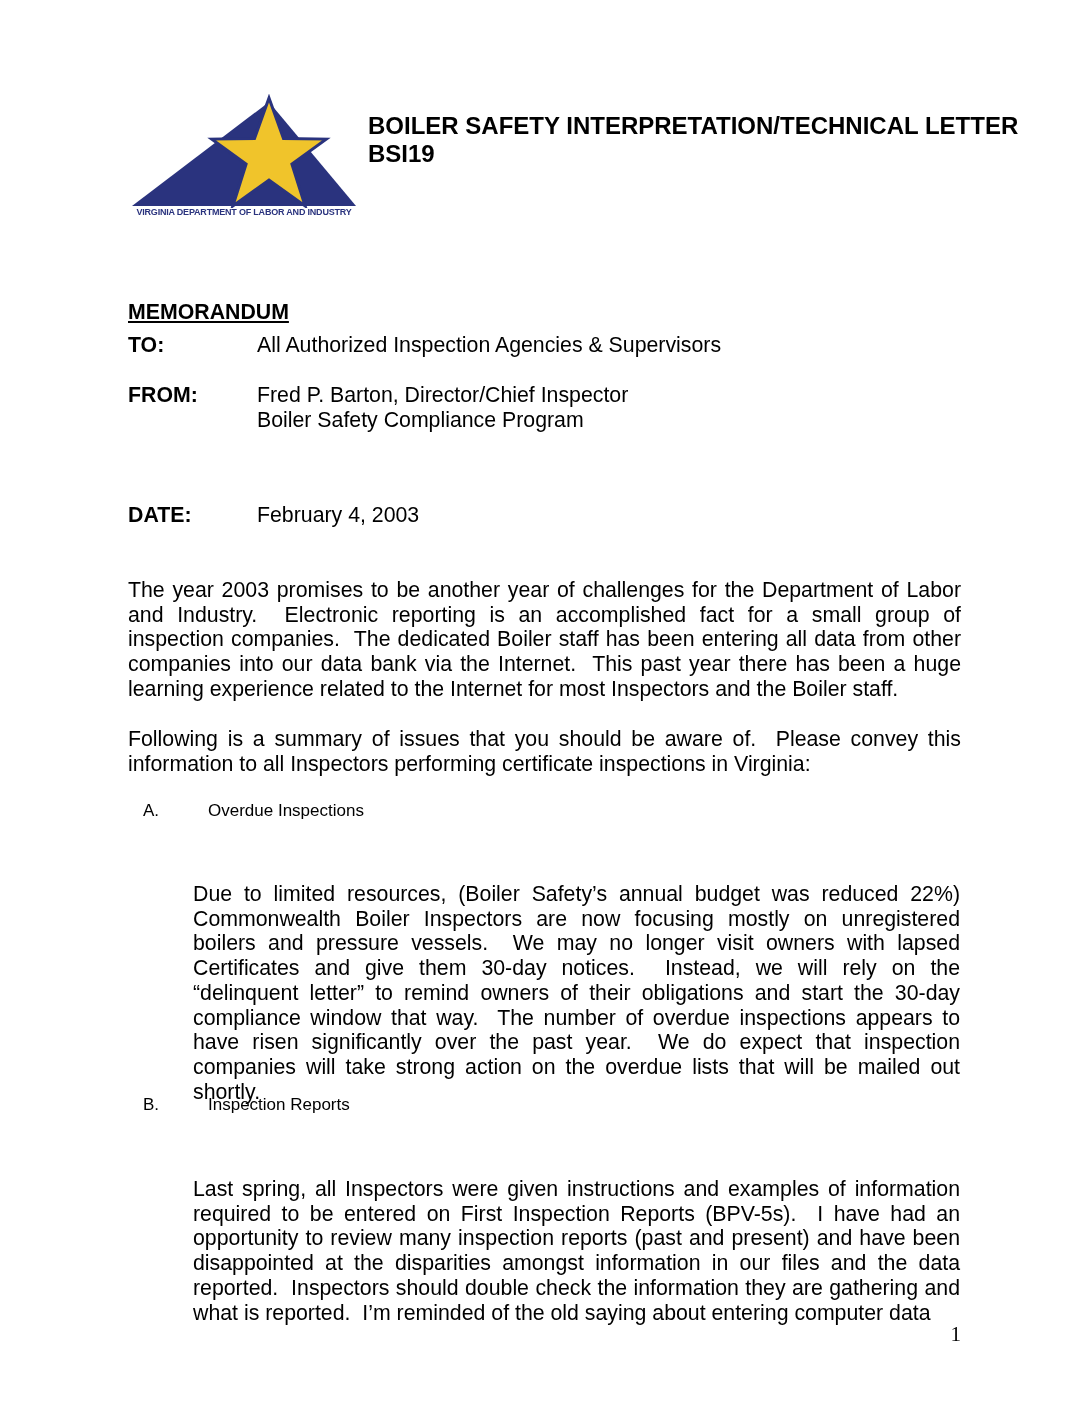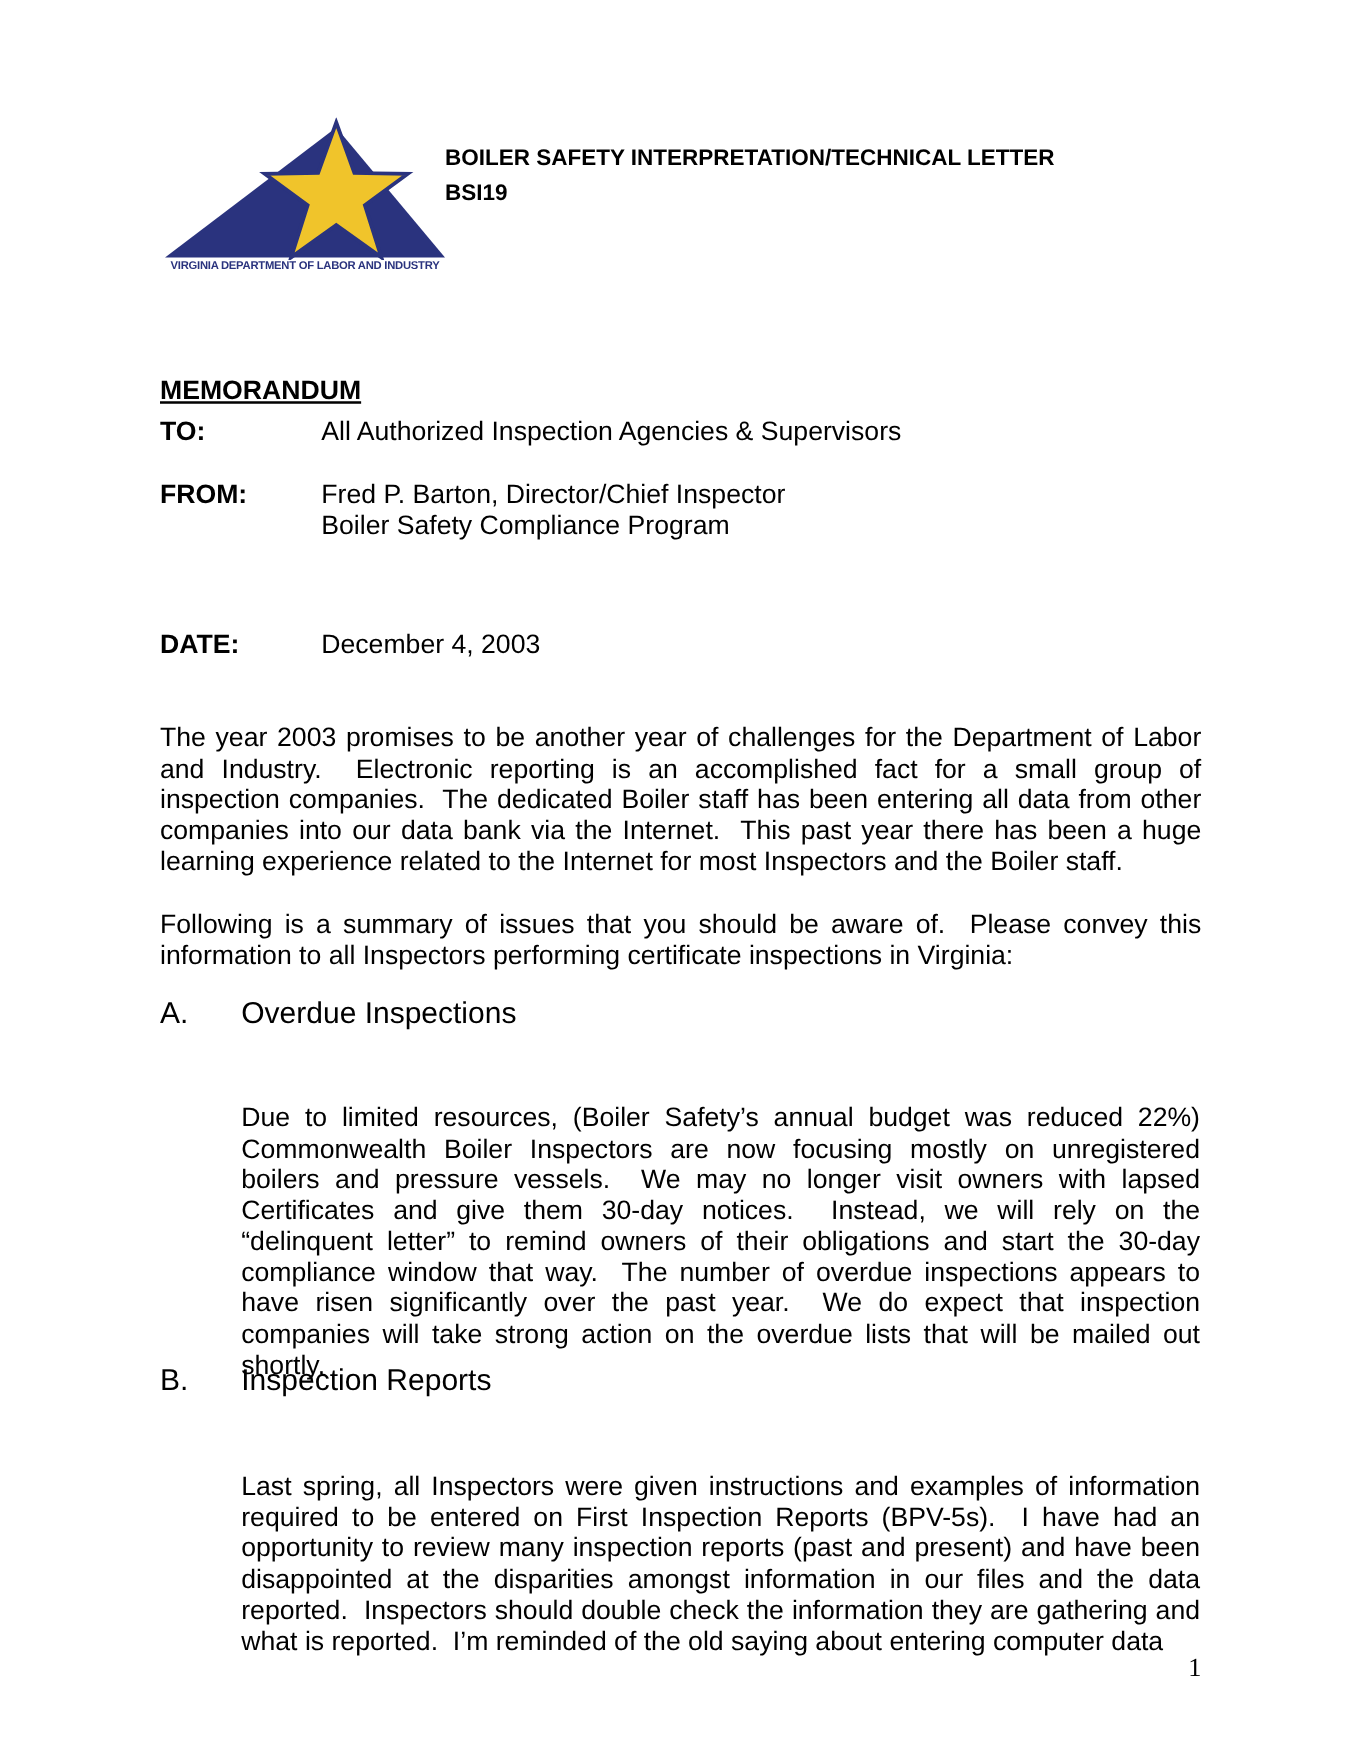--- a/index.html
+++ b/index.html
@@ -23,24 +23,24 @@
     font-size: 9px;
     font-weight: 700;
     letter-spacing: -0.2px;
     white-space: nowrap;
     color: #2A337E;
   }
 
   
   .doc-title {
     position: absolute;
-    left: 356px;
+    left: 368px;
     top: 112px;
     width: 610px;
-    font-size: 18px;
+    font-size: 24px;
     font-weight: 700;
     line-height: 28px;
     white-space: nowrap;
   }
 
   
   .memo-heading {
     position: absolute;
     left: 128px;
     top: 260px;
@@ -73,23 +73,23 @@
     font-size: 21.3px;
     line-height: 24.7px;
     text-align: justify;
     white-space: pre-wrap;
   }
   .para-full { left: 128px; width: 833px; }
   .para-indent { left: 193px; width: 767px; margin-top: 34px; }
 
   .section-head {
     position: absolute;
-    left: 128px;
+    left: 143px;
     width: 833px;
-    font-size: 24px;
+    font-size: 17px;
     line-height: 24.7px;
   }
   .sec-letter { display: inline-block; width: 65px; }
 
   .page-number {
     position: absolute;
     left: 128px;
     top: 1322px;
     width: 833px;
     text-align: right;
@@ -118,21 +118,21 @@
 
   <div class="memo-heading">MEMORANDUM</div>
 
   <div class="field-row" style="top:333px">
     <span class="field-label">TO:</span><span class="field-value"><div>All Authorized Inspection Agencies &amp; Supervisors</div></span>
   </div>
   <div class="field-row" style="top:383px">
     <span class="field-label">FROM:</span><span class="field-value"><div>Fred P. Barton, Director/Chief Inspector</div><div>Boiler Safety Compliance Program</div></span>
   </div>
   <div class="field-row" style="top:503px">
-    <span class="field-label">DATE:</span><span class="field-value"><div>December 4, 2003</div></span>
+    <span class="field-label">DATE:</span><span class="field-value"><div>February 4, 2003</div></span>
   </div>
 
   <div class="para para-full" style="top:578px">The year 2003 promises to be another year of challenges for the Department of Labor and Industry.  Electronic reporting is an accomplished fact for a small group of inspection companies.  The dedicated Boiler staff has been entering all data from other companies into our data bank via the Internet.  This past year there has been a huge learning experience related to the Internet for most Inspectors and the Boiler staff.</div>
   <div class="para para-full" style="top:727px">Following is a summary of issues that you should be aware of.  Please convey this information to all Inspectors performing certificate inspections in Virginia:</div>
 
   <div class="section-head" style="top:799px">
     <span class="sec-letter">A.</span><span class="sec-title">Overdue Inspections</span>
   </div>
   <div class="para para-indent" style="top:848px">Due to limited resources, (Boiler Safety’s annual budget was reduced 22%) Commonwealth Boiler Inspectors are now focusing mostly on unregistered boilers and pressure vessels.  We may no longer visit owners with lapsed Certificates and give them 30-day notices.  Instead, we will rely on the “delinquent letter” to remind owners of their obligations and start the 30-day compliance window that way.  The number of overdue inspections appears to have risen significantly over the past year.  We do expect that inspection companies will take strong action on the overdue lists that will be mailed out shortly.</div>
 

